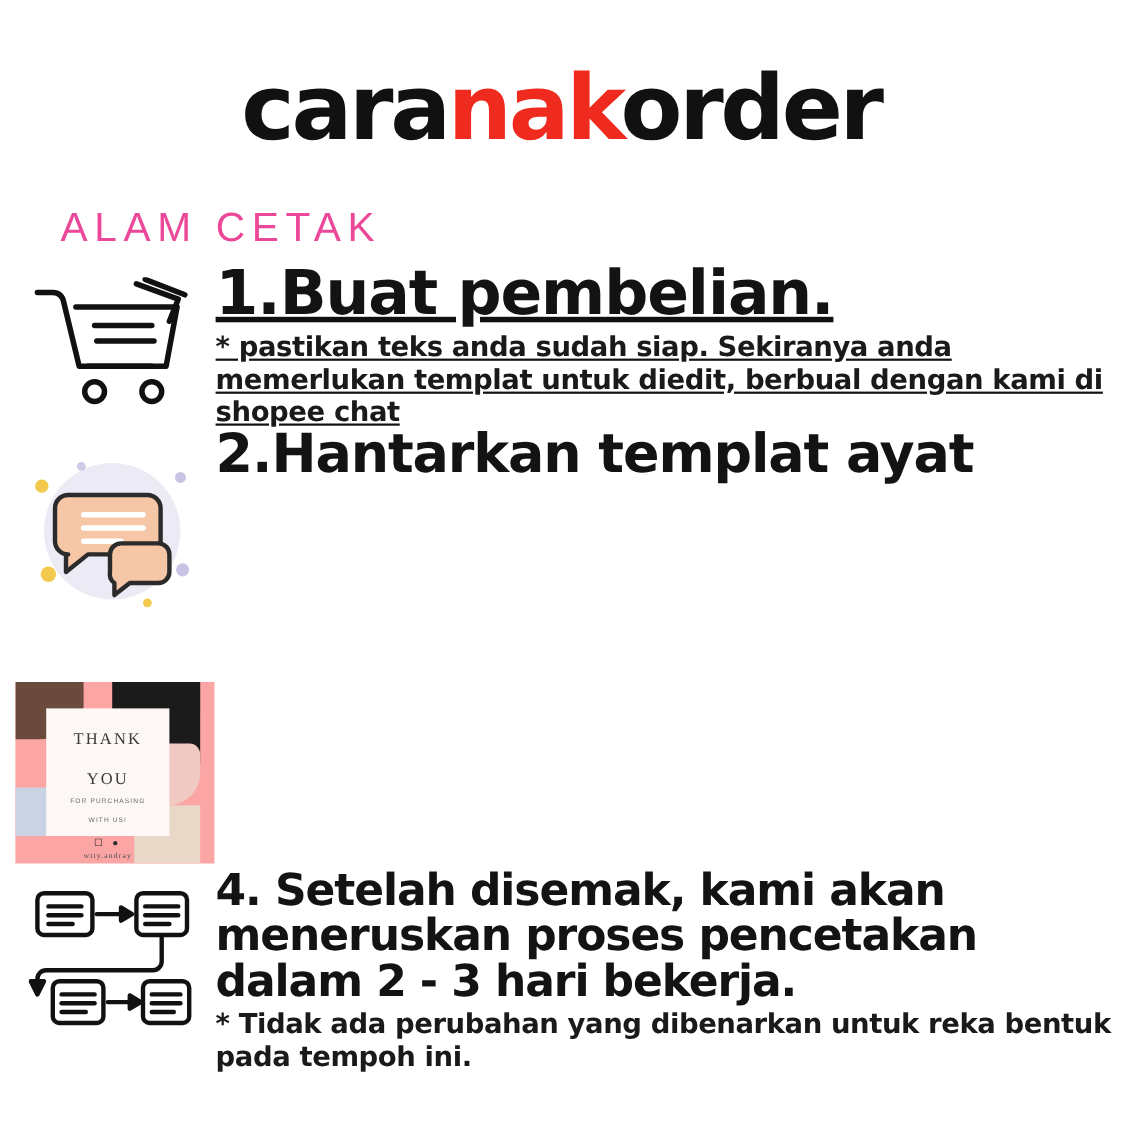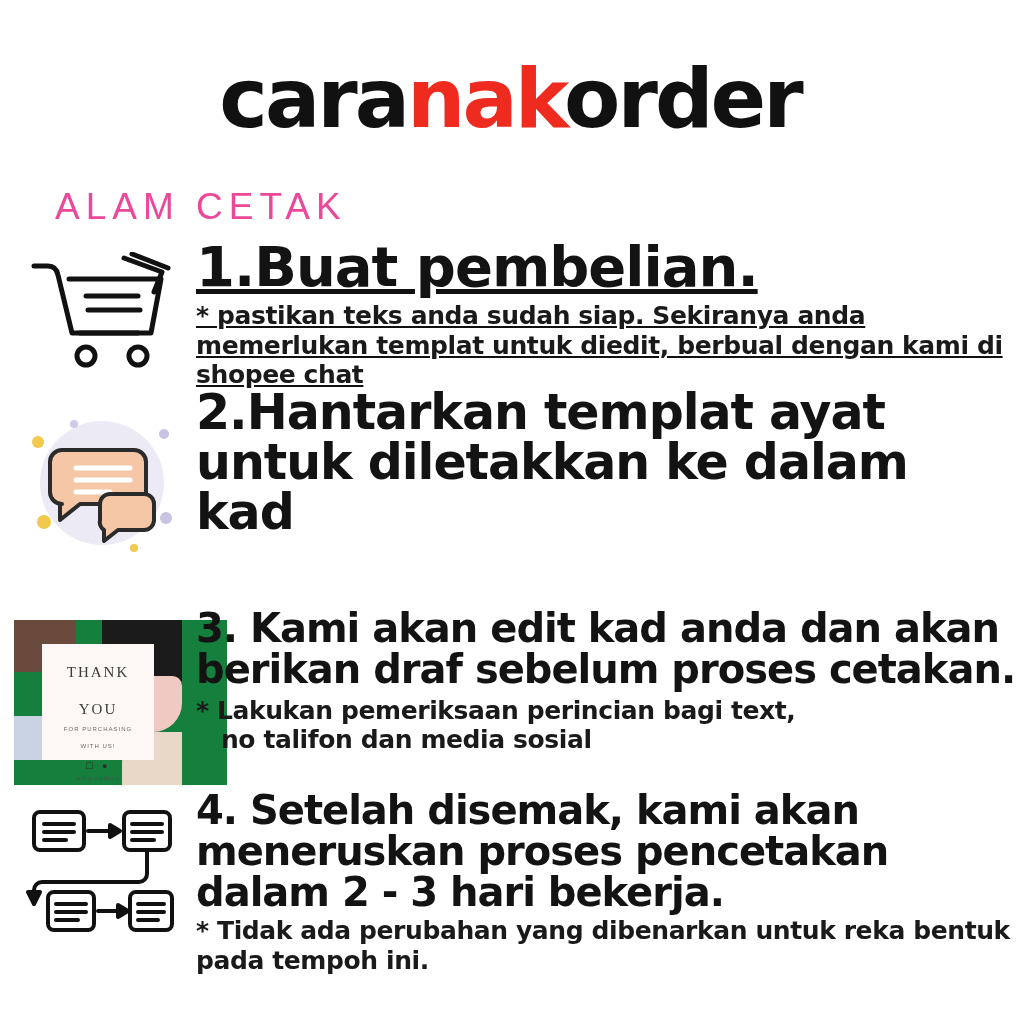--- a/index.html
+++ b/index.html
@@ -107,23 +107,22 @@
   #step4 .head { font-size: 40px; }
   #step4 .note { font-size: 25px; margin-top: 4px; }
 
   .nowrap { white-space: pre-wrap; }
 
   
   .card-illu {
     position: relative;
     width: 181px;
     height: 165px;
-    background: #15803d;
+    background: #fca5a5;
     overflow: hidden;
-    padding-left: 32px;
   }
   .card-illu .brush-dark {
     position: absolute; left: 0; top: 0;
     width: 62px; height: 52px;
     background: #6a4a3c;
     border-bottom-right-radius: 40px 30px;
   }
   .card-illu .brush-black {
     position: absolute; left: 88px; top: 0;
     width: 80px; height: 74px;
@@ -226,46 +225,40 @@
         <circle cx="120" cy="150" r="4" fill="#f2c94c"></circle>
         <path d="M48 52 h72 a12 12 0 0 1 12 12 v30 a12 12 0 0 1 -12 12 h-54 l-20 16 v-16 h2 a12 12 0 0 1 -12 -12 v-30 a12 12 0 0 1 12 -12 z" fill="#f6c7a6" stroke="#2b2b2b" stroke-width="4" stroke-linejoin="round"></path>
         <line x1="62" y1="70" x2="116" y2="70" stroke="#ffffff" stroke-width="5" stroke-linecap="round"></line>
         <line x1="62" y1="82" x2="116" y2="82" stroke="#ffffff" stroke-width="5" stroke-linecap="round"></line>
         <line x1="62" y1="94" x2="96" y2="94" stroke="#ffffff" stroke-width="5" stroke-linecap="round"></line>
         <path d="M96 96 h34 a10 10 0 0 1 10 10 v16 a10 10 0 0 1 -10 10 h-26 l-14 11 v-11 a10 10 0 0 1 -4 -10 v-16 a10 10 0 0 1 10 -10 z" fill="#f6c7a6" stroke="#2b2b2b" stroke-width="4" stroke-linejoin="round"></path>
       </svg>
     </div>
     <div class="step-text">
       <div class="head">2.Hantarkan templat ayat</div>
-      <div class="head">untuk diletakkan ke dalam kad</div>
     </div>
   </div>
 
   <div class="step" id="step3">
     <div class="step-icon">
       <div class="card-illu">
         <div class="brush-dark"></div>
         <div class="brush-black"></div>
         <div class="blob-pink"></div>
         <div class="blob-blue"></div>
         <div class="blob-tan"></div>
         <div class="inner">
           <div class="ty">THANK</div>
           <div class="ty">YOU</div>
           <div class="sub">FOR PURCHASING</div>
           <div class="sub">WITH US!</div>
           <div class="social">☐ ●</div>
           <div class="handle">wity.andray</div>
         </div>
       </div>
-    </div>
-    <div class="step-text">
-      <div class="head">3. Kami akan edit kad anda dan akan berikan draf sebelum proses cetakan.</div>
-      <div class="note nowrap">* Lakukan pemeriksaan perincian bagi text,
-   no talifon dan media sosial</div>
     </div>
   </div>
 
   <div class="step" id="step4">
     <div class="step-icon">
       <svg width="150" height="140" viewBox="0 0 150 140" fill="none" stroke="#111111" stroke-width="4" stroke-linecap="round" stroke-linejoin="round">
         <rect x="8" y="12" width="50" height="38" rx="6"></rect>
         <line x1="18" y1="24" x2="48" y2="24"></line>
         <line x1="18" y1="32" x2="48" y2="32"></line>
         <line x1="18" y1="40" x2="40" y2="40"></line>

